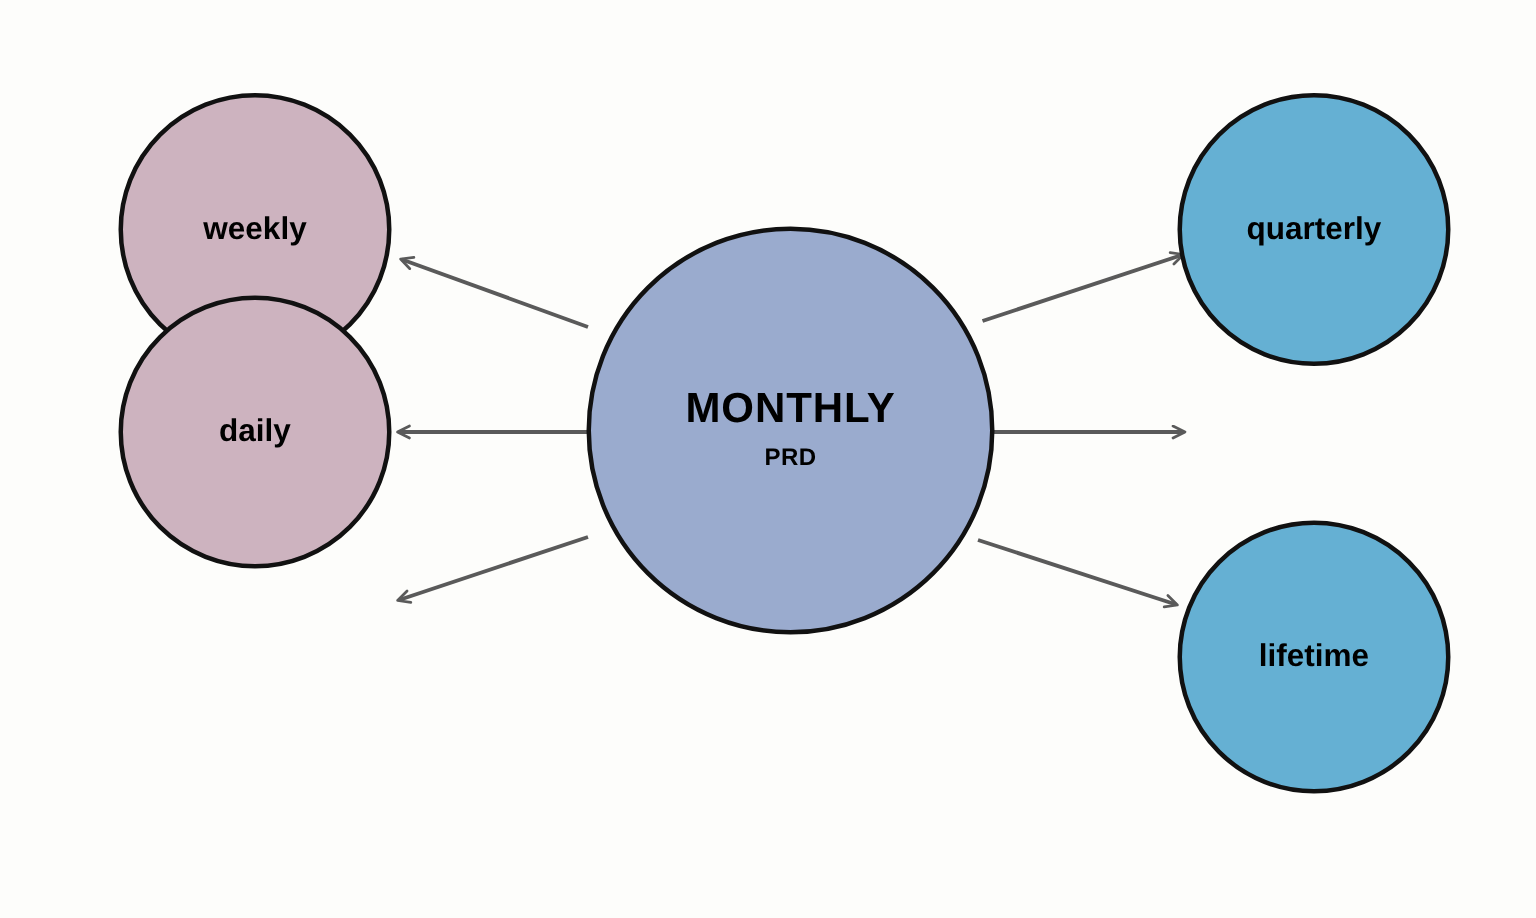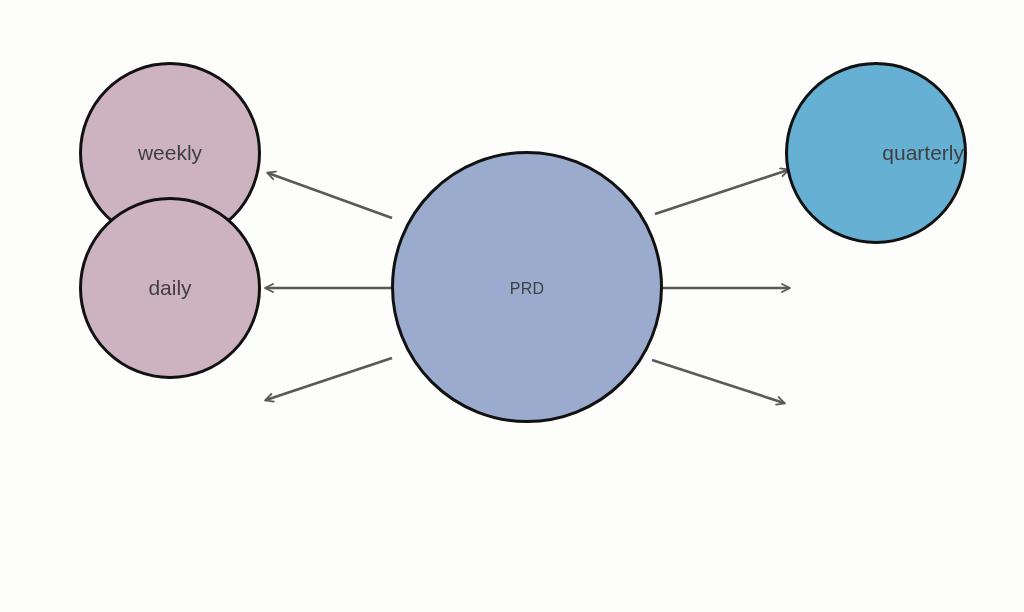--- a/index.html
+++ b/index.html
@@ -29,36 +29,36 @@
   .node {
     position: absolute;
     border-radius: 50%;
     border: 3px solid #111111;
     box-sizing: border-box;
     display: flex;
     flex-direction: column;
     align-items: center;
     justify-content: center;
     text-align: center;
-    color: #404040;
+    color: #000000;
+    font-weight: bold;
   }
   .node-left {
     width: 182px;
     height: 182px;
     background: #cdb3bf;
     font-size: 21px;
     line-height: 30px;
   }
   .node-right {
     width: 182px;
     height: 182px;
     background: #65b0d3;
     font-size: 21px;
     line-height: 30px;
-    align-items: flex-end;
   }
   .node-center {
     width: 272px;
     height: 272px;
     background: #9aabce;
   }
   .node-label {
     white-space: pre-line;
   }
   .center-title {
@@ -107,22 +107,26 @@
   <div class="node node-left" id="node-weekly">
     <span class="node-label">weekly</span>
   </div>
 
   <div class="node node-left" id="node-daily">
     <span class="node-label">daily</span>
   </div>
 
 
   <div class="node node-center" id="node-monthly">
+    <span class="center-title">MONTHLY</span>
     <span class="center-subtitle">PRD</span>
   </div>
 
   <div class="node node-right" id="node-quarterly">
     <span class="node-label">quarterly</span>
   </div>
 
 
+  <div class="node node-right" id="node-lifetime">
+    <span class="node-label">lifetime</span>
+  </div>
 
 </div>
 
 </body></html>

